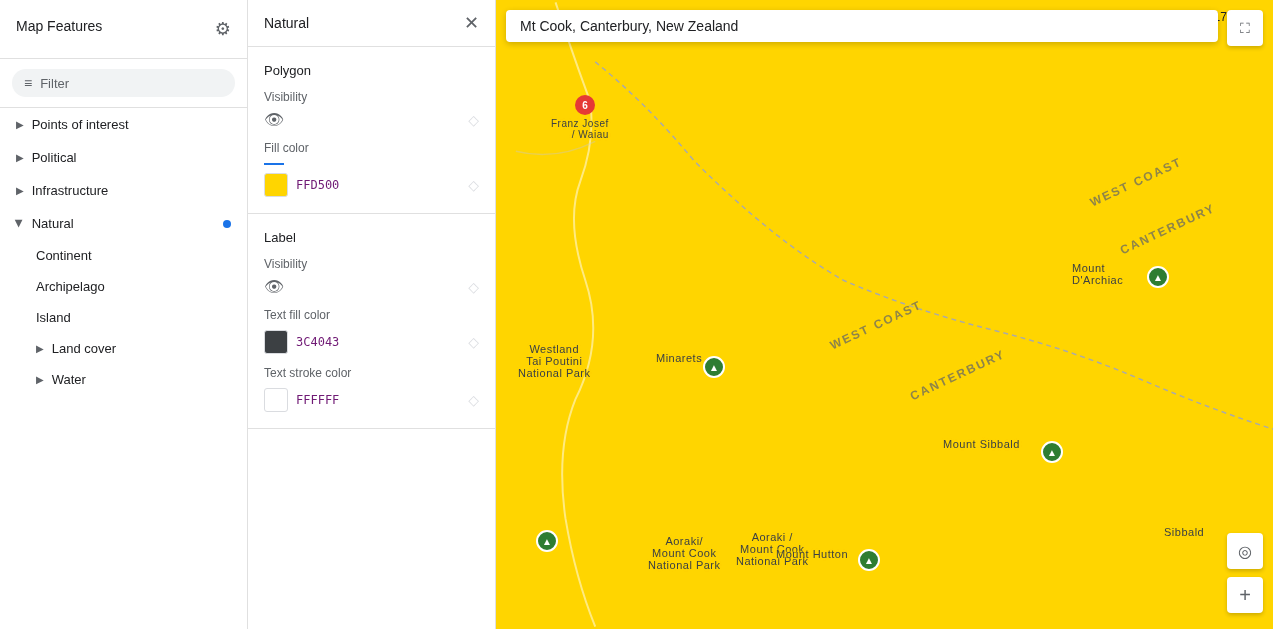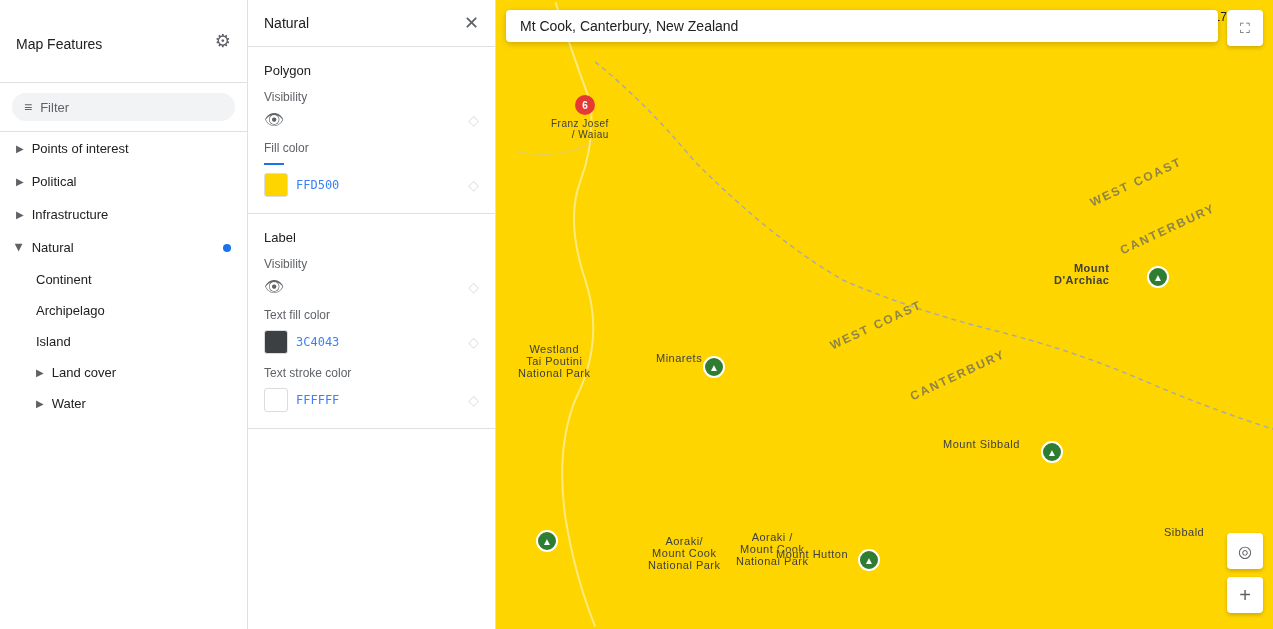--- a/index.html
+++ b/index.html
@@ -10,23 +10,23 @@
       width: 248px;
       background: #fff;
       border-right: 1px solid #e0e0e0;
       display: flex;
       flex-direction: column;
       flex-shrink: 0;
       overflow-y: auto;
     }
     .sidebar-header {
       display: flex;
-      align-items: flex-end;
+      align-items: flex-start;
       justify-content: space-between;
-      padding: 30px 16px;
+      padding: 18px 16px;
       border-bottom: 1px solid #e0e0e0;
     }
     .sidebar-header-title {
       font-size: 14px;
       font-weight: 500;
       color: #202124;
     }
     .sidebar-header-icon {
       color: #5f6368;
       cursor: pointer;
@@ -157,21 +157,21 @@
     .color-swatch {
       width: 24px;
       height: 24px;
       border-radius: 3px;
       border: 1px solid #dadce0;
       cursor: pointer;
       flex-shrink: 0;
     }
     .color-value {
       font-size: 12px;
-      color: #3b82f6;
+      color: #701a75;
       font-family: monospace;
       text-align: center;
     }
     .color-divider {
       width: 20px;
       height: 2px;
       background: #1a73e8;
       margin-top: 8px;
     }
     .visibility-row {
@@ -482,21 +482,21 @@
   <div class="map-label" style="left:22px; top:343px; text-align:center;">Westland<br>Tai Poutini<br>National Park</div>
 
   <div style="position:absolute; left:207px; top:356px; z-index:6;">
     <div class="mountain-marker">▲</div>
   </div>
   <div class="map-label" style="left:160px; top:352px;">Minarets</div>
 
   <div style="position:absolute; left:651px; top:266px; z-index:6;">
     <div class="mountain-marker">▲</div>
   </div>
-  <div class="map-label" style="left:558px; top:262px; text-align:right;font-weight:bold;">Mount<br>D'Archiac</div>
+  <div class="map-label" style="left:576px; top:262px; text-align:left;">Mount<br>D'Archiac</div>
 
   <div class="map-label" style="left:240px; top:487px; text-align:center;margin-top:44px;">Aoraki /<br>Mount Cook<br>National Park</div>
 
   <div class="map-label" style="left:152px; top:535px; text-align:center;">Aoraki/<br>Mount Cook<br>National Park</div>
 
   <div style="position:absolute; left:362px; top:549px; z-index:6;">
     <div class="mountain-marker">▲</div>
   </div>
   <div class="map-label" style="left:280px; top:548px;">Mount Hutton</div>
 

